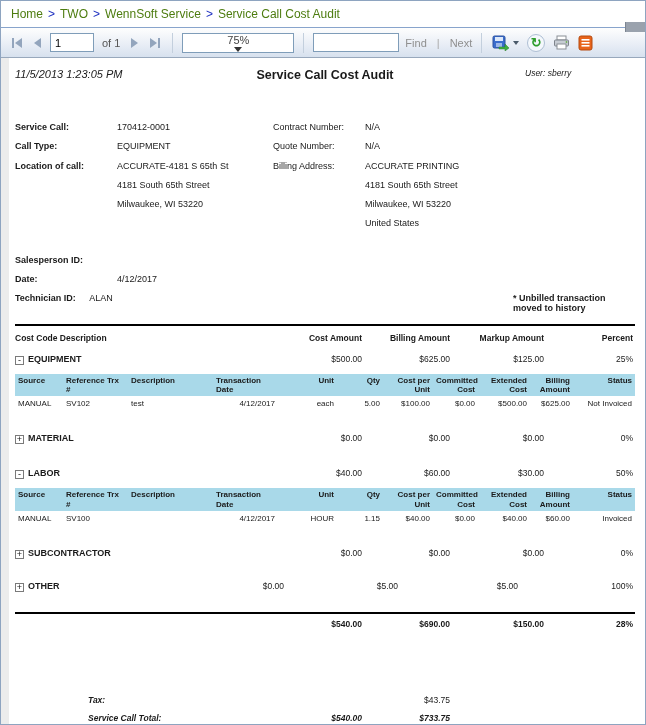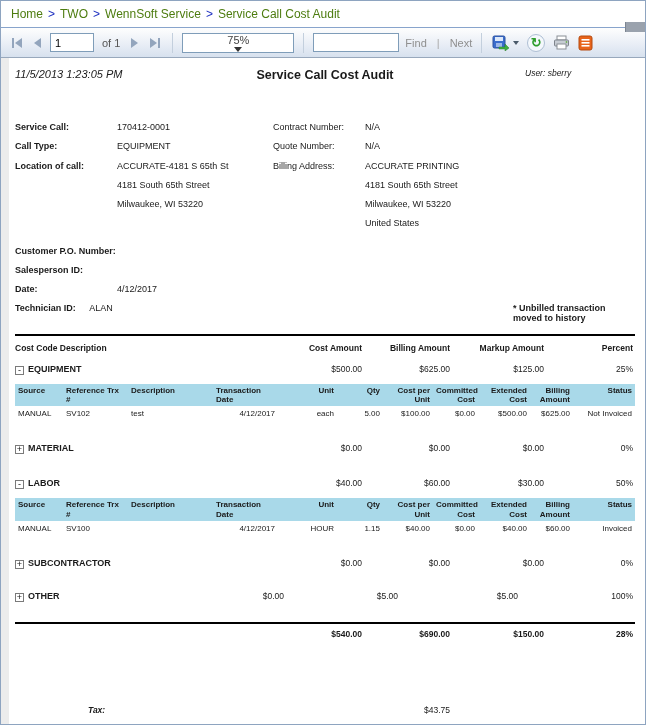--- a/index.html
+++ b/index.html
@@ -189,21 +189,20 @@
         </span>
         <span class="ilbl2">Billing Address:</span>
         <span class="ival2 addr">
           <div>ACCURATE PRINTING</div>
           <div>4181 South 65th Street</div>
           <div>Milwaukee, WI 53220</div>
           <div>United States</div>
         </span>
       </div>
       <div class="irow" style="margin-top:4px;">
-        <span class="ilbl" style="width:260px;">Customer P.O. Number:</span>
         <span class="ival2"></span>
       </div>
       <div class="irow">
         <span class="ilbl">Salesperson ID:</span>
         <span class="ival2"></span>
       </div>
       <div class="irow">
         <span class="ilbl">Date:</span>
         <span class="ival2">4/12/2017</span>
       </div>

